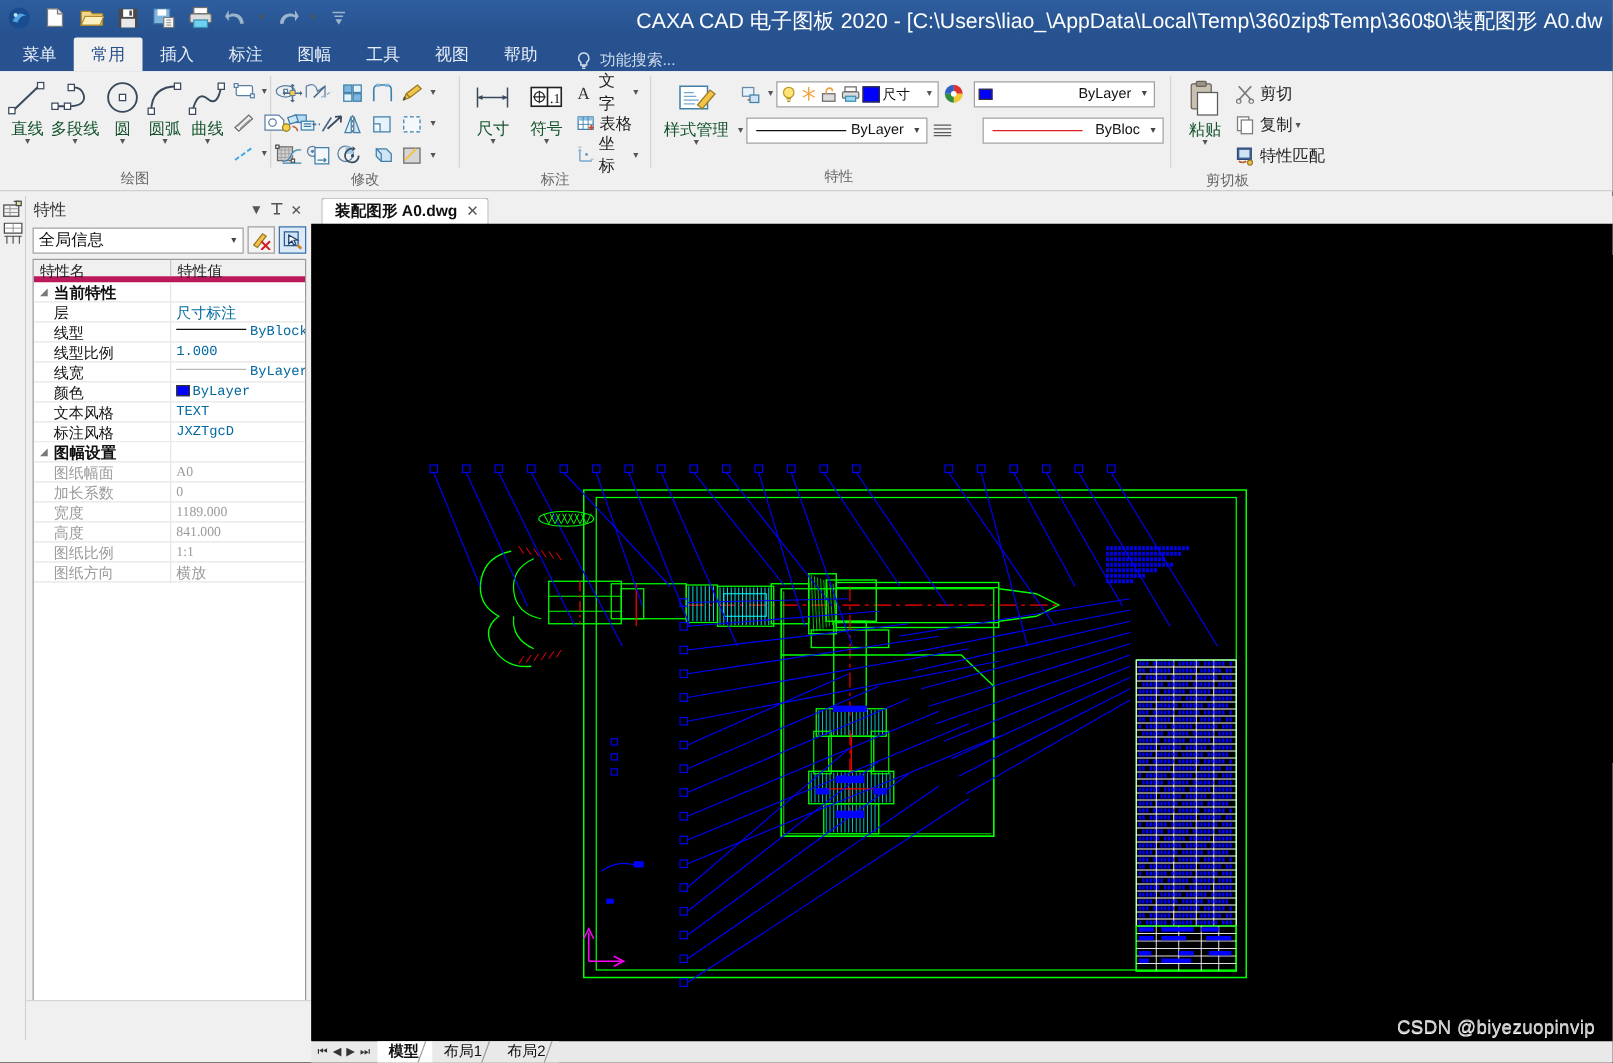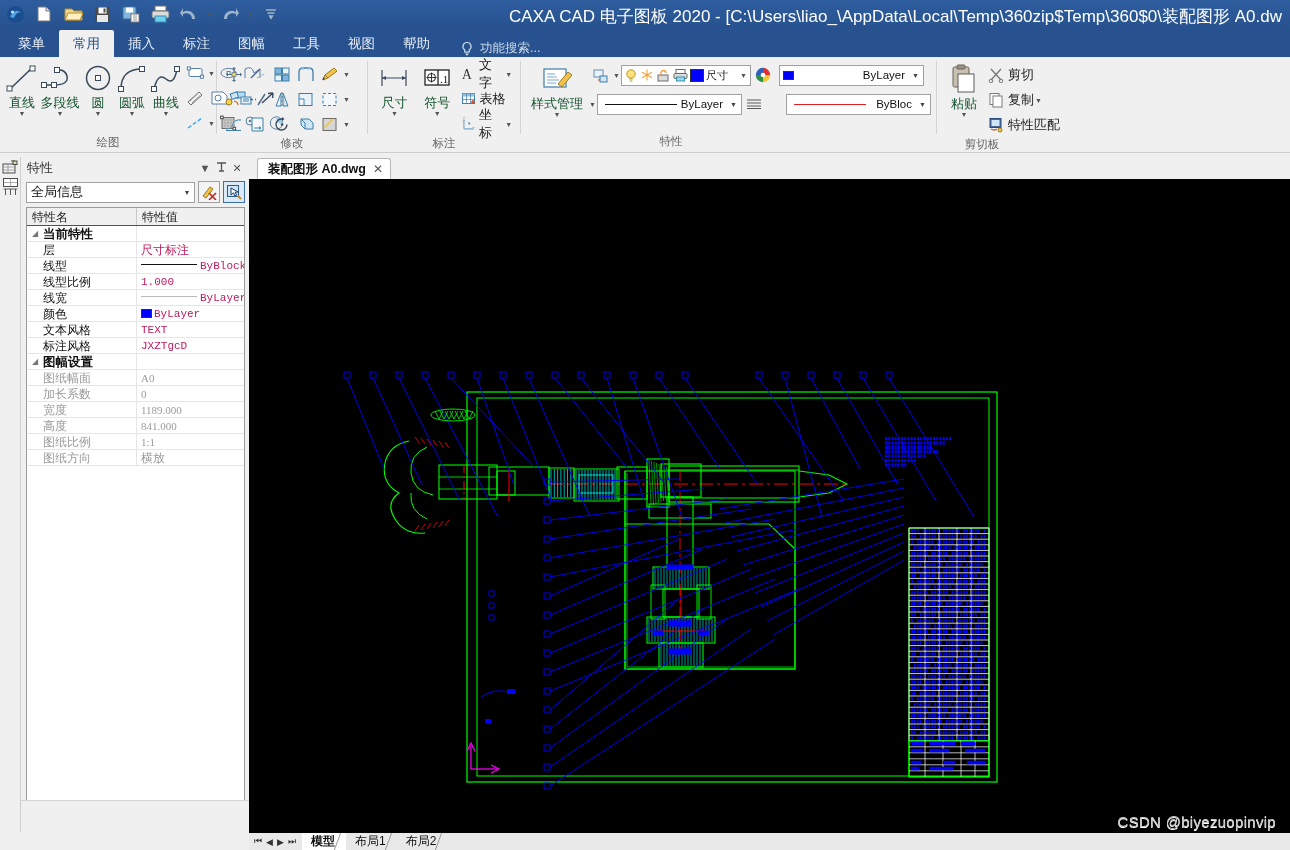--- a/index.html
+++ b/index.html
@@ -115,31 +115,31 @@
   }
   .lp-combo .ca { margin-left:auto; width:14px; text-align:center; font-size:7px; color:#444; }
   .lp-iconbtn { width:22px; height:22px; border:1px solid #a0a0a0; background:#f4f4f4;
                 display:flex; align-items:center; justify-content:center; cursor:default; }
   .lp-iconbtn.sel { border:1px solid #3d6fa8; background:#dceaf8; }
 
   .proptable {
     margin:1px 4px 0 5px; border:1px solid #9a9a9a; background:#fff;
     width:219px; height:607px; overflow:hidden;
   }
-  .pt-head { display:flex; height:18px; background:#f0f0f0; border-bottom:1px solid #be185d; }
+  .pt-head { display:flex; height:18px; background:#f0f0f0; border-bottom:5px solid #be185d; }
   .pt-head div { font-size:12px; color:#222; padding:1px 0 0 5px; }
   .pt-c1 { width:110px; border-right:1px solid #c8c8c8; }
   .pt-c2 { flex:1; }
   .pt-row { display:flex; height:16px; border-bottom:1px solid #e6e6e6; align-items:center; }
   .pt-n {
     width:110px; border-right:1px solid #e6e6e6; height:16px; overflow:hidden;
     font-size:12px; color:#111; padding-left:5px; line-height:16px; white-space:nowrap;
   }
   .pt-v {
-    flex:1; height:16px; overflow:hidden; font-size:11px; color:#be185d;
+    flex:1; height:16px; overflow:hidden; font-size:11px; color:#0369a1;
     padding-left:4px; line-height:16px; white-space:nowrap;
     font-family:"Liberation Mono","DejaVu Sans Mono",monospace;
   }
   .pt-v.cjk { font-family:"Liberation Sans",sans-serif; font-size:12px; }
   .pt-group .pt-n { font-weight:bold; font-size:12.5px; padding-left:16px; }
   .pt-group { background:#fff; }
   .pt-row.indent .pt-n { padding-left:16px; }
   .pt-row.dim .pt-n, .pt-row.dim .pt-v { color:#9b9b9b;font-family:Liberation Serif, serif; }
   .tri { position:absolute; margin-left:-11px; color:#777; font-size:8px; }
   .swatch { display:inline-block; width:11px; height:9px; background:#0000ff;

